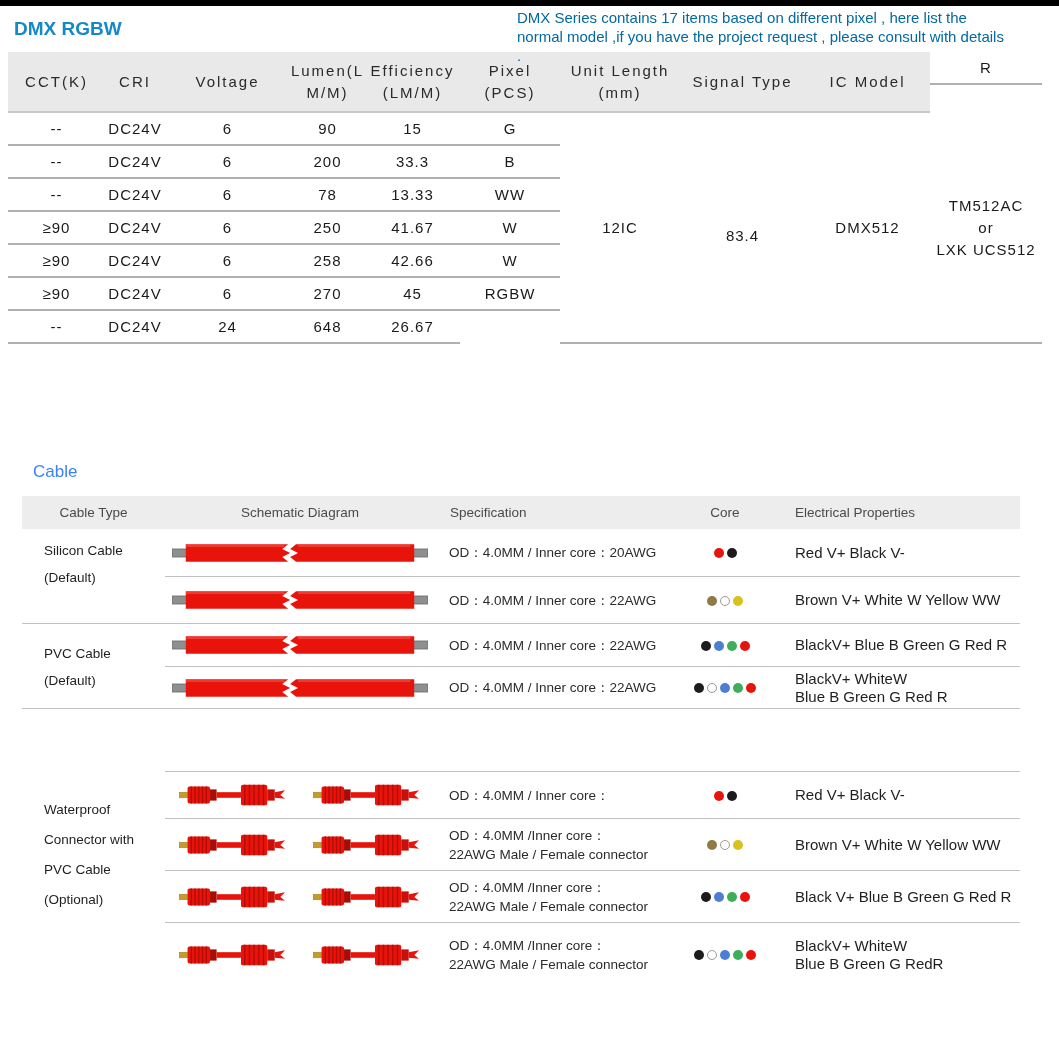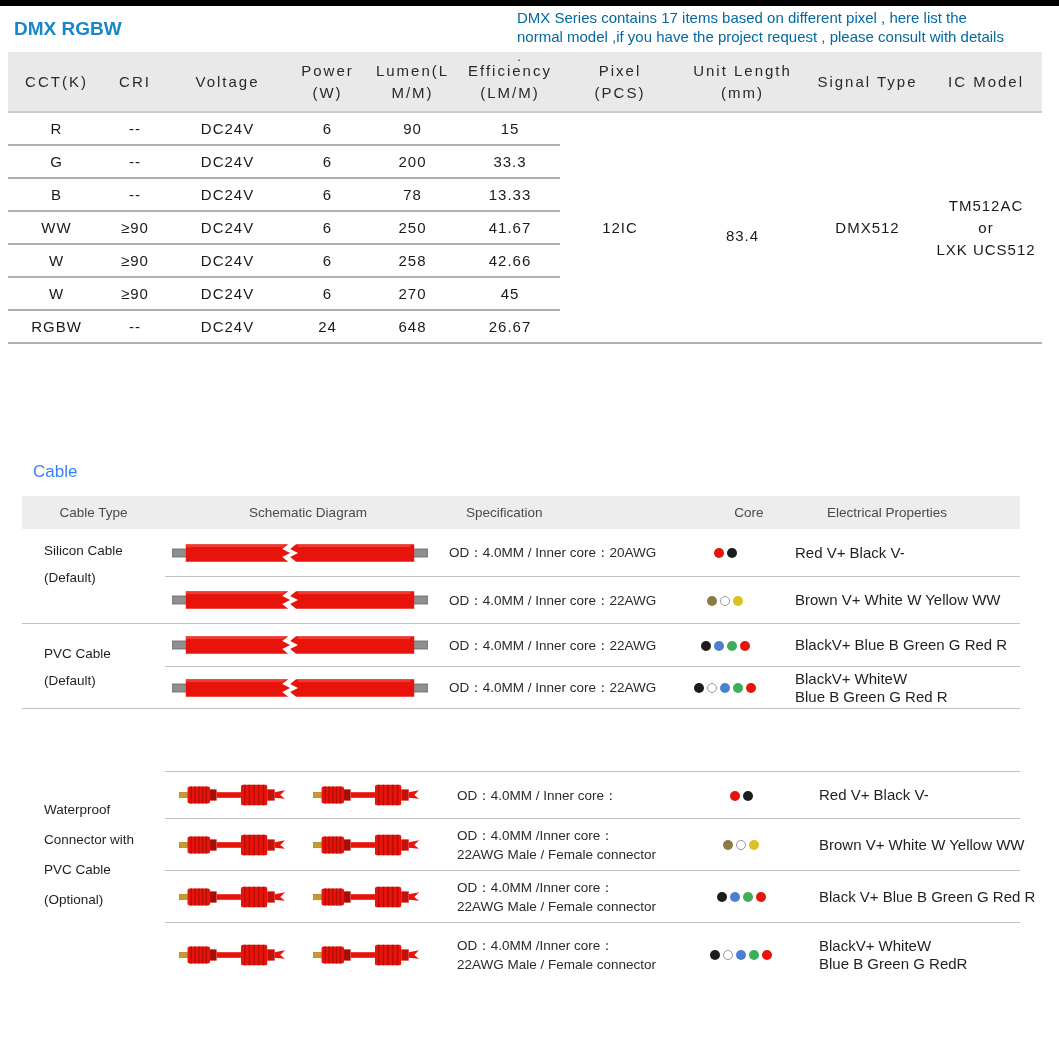--- a/index.html
+++ b/index.html
@@ -85,21 +85,20 @@
   }
   .cable { margin: 14px 0 0 22px; width: 998px; }
   .ct-head {
     display: grid;
     grid-template-columns: 143px 270px 250px 80px 255px;
     background: #ededed;
     height: 33px;
     align-items: center;
     font-size: 13.5px;
     color: #4a4a4a;
-    gap: 8px;
   }
   .ct-head .ch { text-align: center; }
   .ct-head .ch.left { text-align: left; padding-left: 15px; }
   .ct-head .ch.left2 { text-align: left; padding-left: 30px; }
 
   .ct-group {
     display: grid;
     grid-template-columns: 143px 855px;
     border-bottom: 1px solid #c2c2c2;
   }
@@ -117,21 +116,21 @@
 
   .ct-row {
     display: grid;
     grid-template-columns: 270px 250px 80px 255px;
     align-items: center;
   }
   .ct-row + .ct-row { border-top: 1px solid #c2c2c2; }
   .g1 .ct-row { height: 47px; }
   .g2 .ct-row { height: 42px; }
   .g3 .ct-rows { border-top: 1px solid #c2c2c2; }
-  .g3 .ct-row { height: 52px; gap: 8px; }
+  .g3 .ct-row { height: 52px; }
   .g3 .ct-row:first-child { height: 46px; }
   .g3 .ct-row:last-child { height: 64px; }
   .ct-spacer { height: 62px; }
 
   .ct-spec { font-size: 13.5px; color: #2b2b2b; line-height: 19px; padding-left: 14px; }
   .ct-core { text-align: center; }
   .ct-props { font-size: 15px; color: #1f1f1f; line-height: 18px; padding-left: 30px; }
 
   .core-dot {
     width: 10px; height: 10px;
@@ -182,22 +181,20 @@
   <div>DMX Series contains 17 items based on different pixel , here list the</div>
   <div>normal model  ,if you have the project request , please consult with details .</div>
 </div>
 
 <div class="page-title">DMX RGBW</div>
 
 <div class="spec">
   <div class="h">CCT(K)</div>
   <div class="h">CRI</div>
   <div class="h">Voltage</div>
-  <div class="h">Power
-(W)</div>
   <div class="h">Lumen(L
 M/M)</div>
   <div class="h">Efficiency
 (LM/M)</div>
   <div class="h">Pixel
 (PCS)</div>
   <div class="h">Unit Length
 (mm)</div>
   <div class="h">Signal Type</div>
   <div class="h">IC Model</div>

